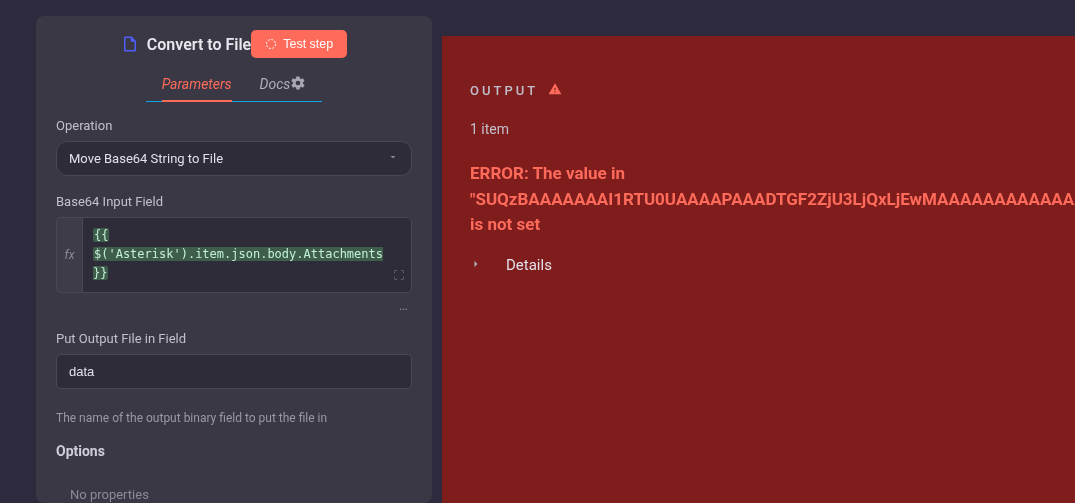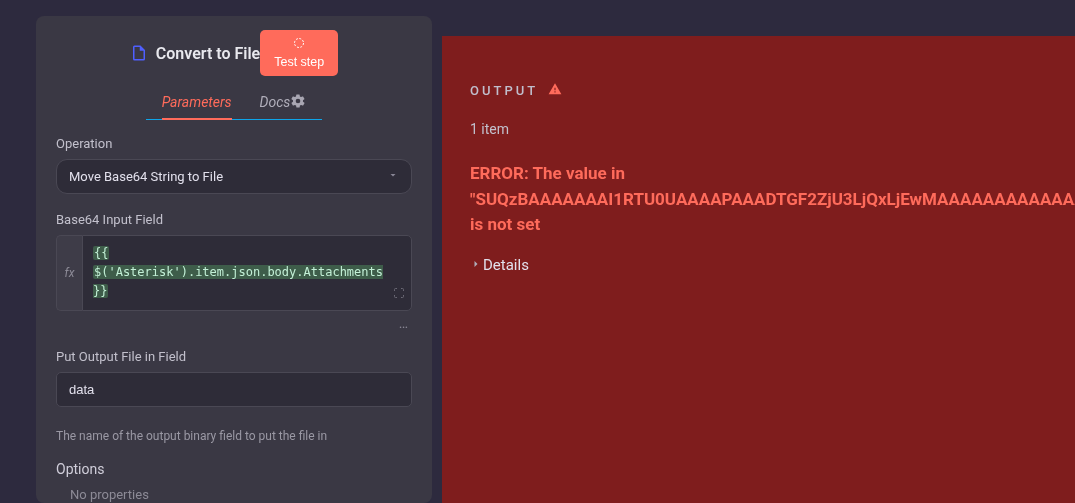--- a/index.html
+++ b/index.html
@@ -45,21 +45,20 @@
       color: white;
       border: none;
       padding: 7px 14px;
       border-radius: 5px;
       font-size: 12.5px;
       font-weight: 500;
       display: inline-flex;
       align-items: center;
       gap: 6px;
       cursor: pointer;
-      flex-direction: column;
     }
     .test-button-icon {
       display: inline-flex;
     }
     .tabs-row {
       display: flex;
       align-items: center;
       padding: 0 16px;
       border-bottom: 1px solid #0ea5e9;
       font-style: italic;
@@ -173,22 +172,22 @@
       margin-bottom: 22px;
     }
     .help-text {
       font-size: 12px;
       color: #9a98a4;
       margin-bottom: 18px;
     }
     .options-label {
       font-size: 14px;
       color: #d0ceda;
-      margin-bottom: 10px;
-      font-weight: 400;
+      margin-bottom: 28px;
+      font-weight: 700;
     }
     .no-props {
       font-size: 13px;
       color: #8c8a96;
       padding-left: 14px;
       margin-bottom: 14px;
     }
     .add-option {
       display: flex;
       justify-content: center;
@@ -237,21 +236,21 @@
       color: #ff6b5b;
       font-size: 17px;
       font-weight: 700;
       line-height: 1.5;
       white-space: nowrap;
       margin-bottom: 18px;
     }
     .details-row {
       display: inline-flex;
       align-items: center;
-      gap: 1px;
+      gap: 24px;
       color: #e2e0ec;
       font-size: 15px;
       cursor: pointer;
     }
     .chevron { color: #b0aeba; }
   </style>
 </head>
 <body>
 
 <div class="panel">

